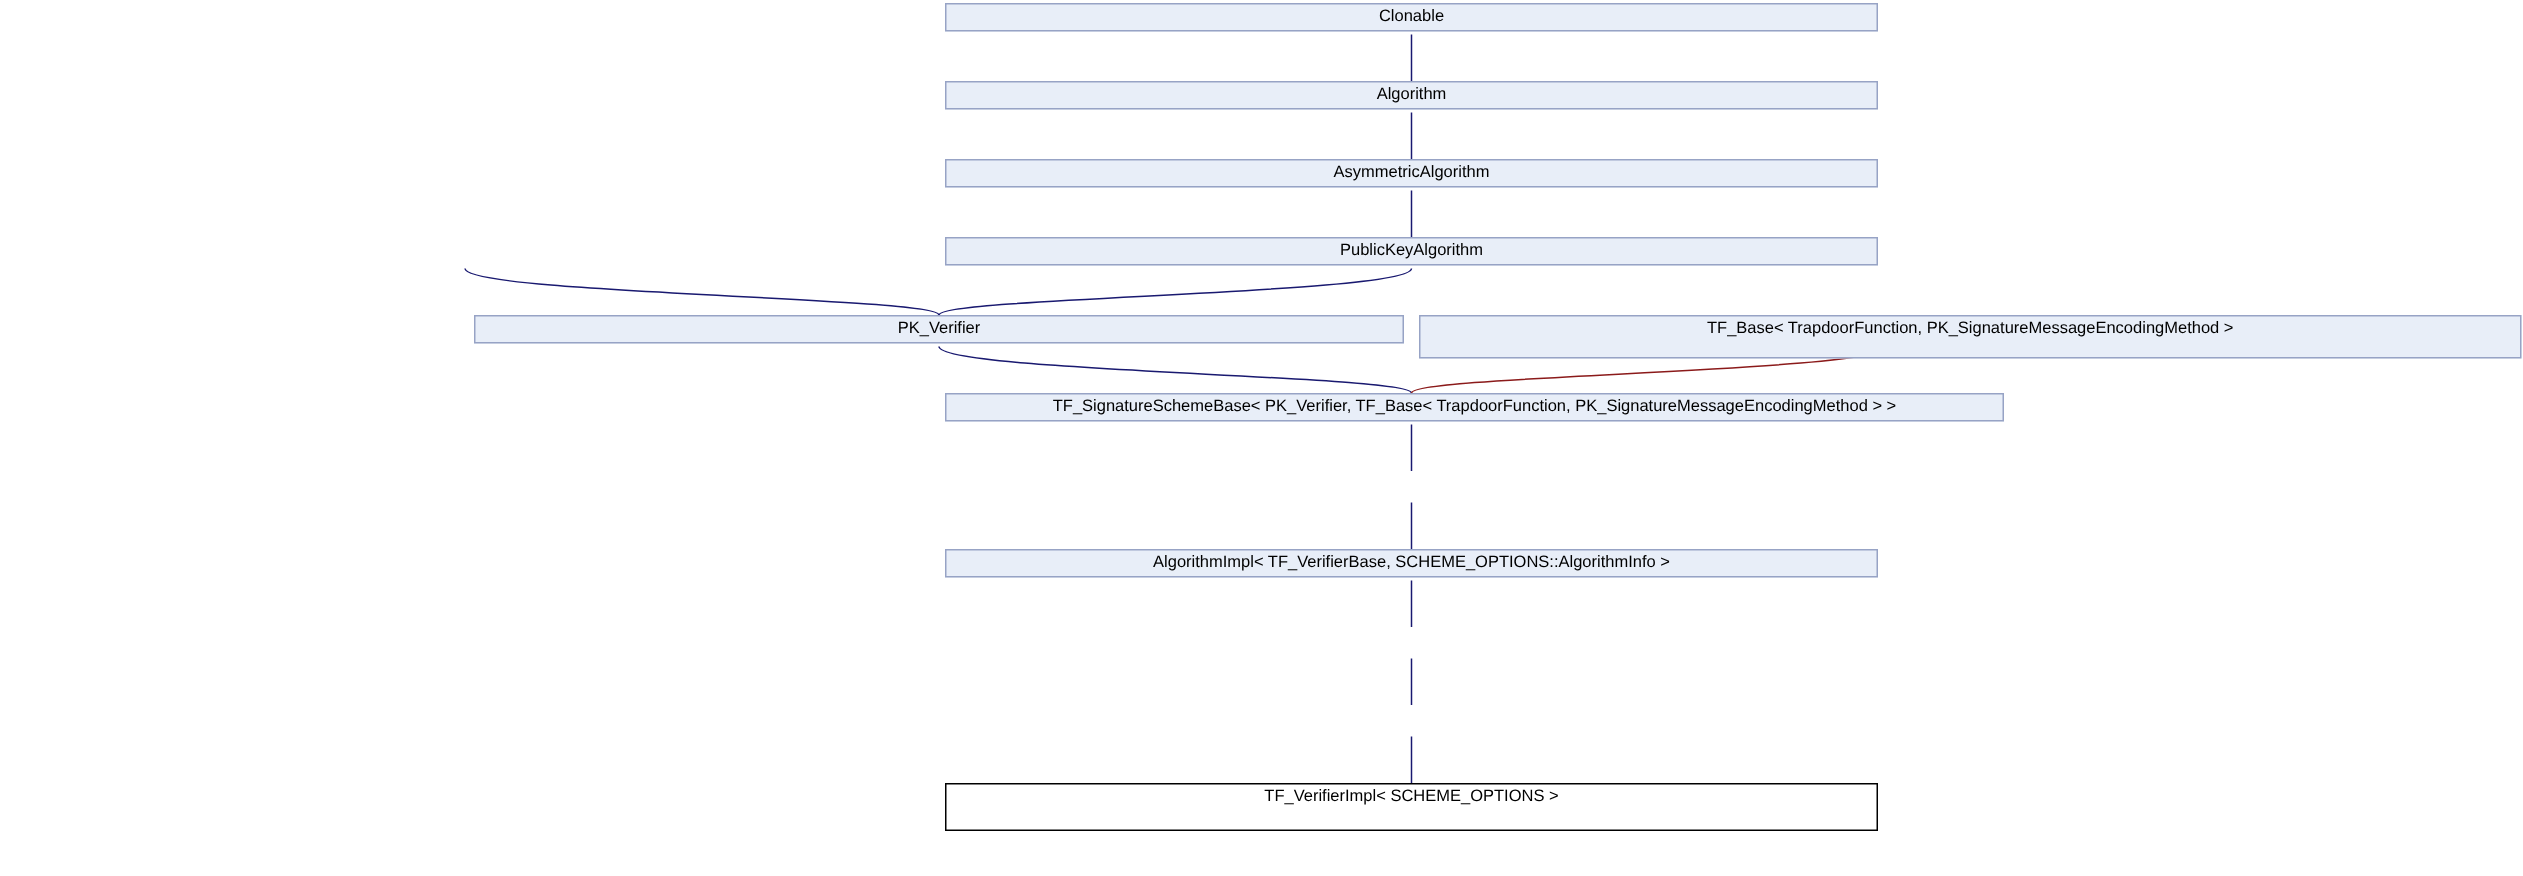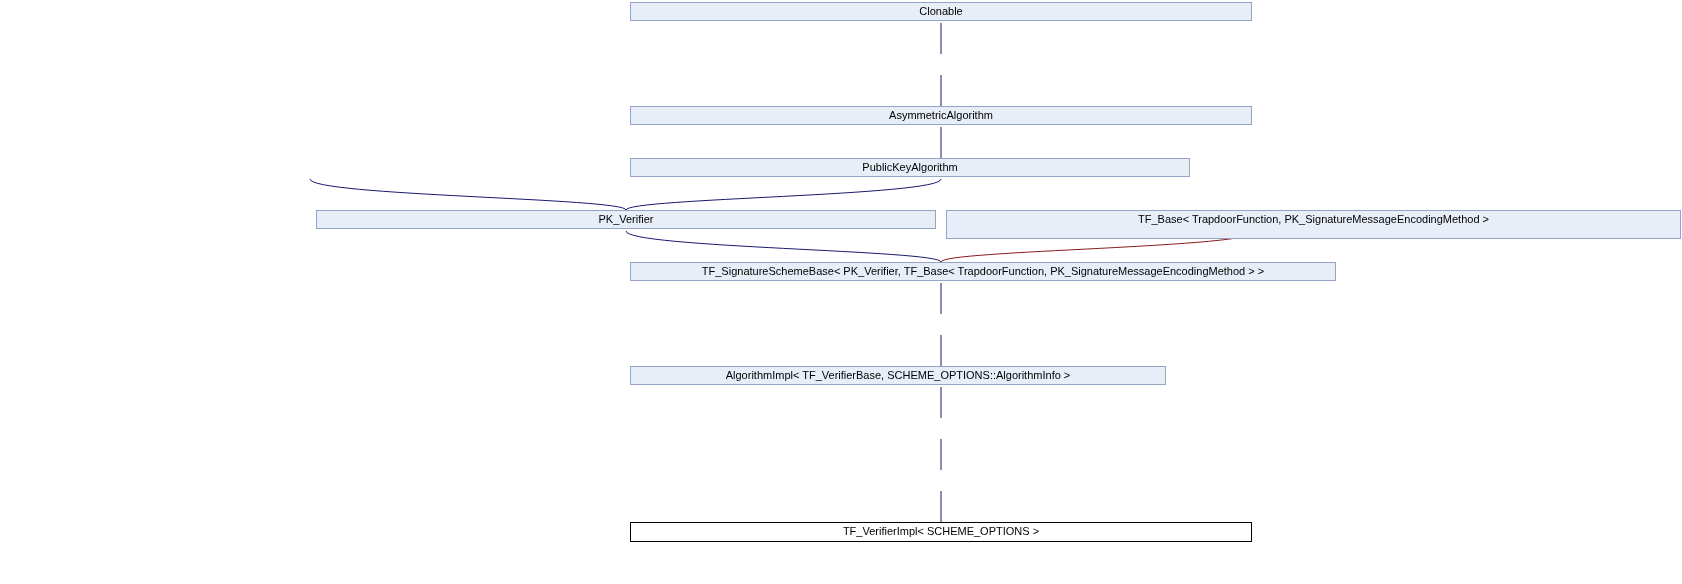--- a/index.html
+++ b/index.html
@@ -71,32 +71,33 @@
     <path class="edge-template" d="M941,262 C941,250 1258,248 1258,231" marker-end="url(#ah-red)"></path>
     <path class="edge-inherit" d="M941,314 L941,283" marker-end="url(#ah-blue)"></path>
     <path class="edge-inherit" d="M941,366 L941,335" marker-end="url(#ah-blue)"></path>
     <path class="edge-inherit" d="M941,418 L941,387" marker-end="url(#ah-blue)"></path>
     <path class="edge-inherit" d="M941,470 L941,439" marker-end="url(#ah-blue)"></path>
     <path class="edge-inherit" d="M941,522 L941,491" marker-end="url(#ah-blue)"></path>
   </svg>
 
   <div class="node" style="left:630px; top:2px; width:622px; height:19px">Clonable</div>
 
+  <div class="node" style="left:630px; top:54px; width:622px; height:19px">Algorithm</div>
 
   <div class="node" style="left:630px; top:106px; width:622px; height:19px">AsymmetricAlgorithm</div>
 
 
-  <div class="node" style="left:630px; top:158px; width:560px; height:19px">PublicKeyAlgorithm</div>
+  <div class="node" style="left:630px; top:158px; width:622px; height:19px">PublicKeyAlgorithm</div>
 
   <div class="node" style="left:316px; top:210px; width:620px; height:19px">PK_Verifier</div>
 
   <div class="node" style="left:946px; top:210px; width:735px; height:29px">TF_Base&lt; TrapdoorFunction, PK_SignatureMessageEncodingMethod &gt;</div>
 
   <div class="node" style="left:630px; top:262px; width:706px; height:19px">TF_SignatureSchemeBase&lt; PK_Verifier, TF_Base&lt; TrapdoorFunction, PK_SignatureMessageEncodingMethod &gt; &gt;</div>
 
 
-  <div class="node" style="left:630px; top:366px; width:536px; height:19px">AlgorithmImpl&lt; TF_VerifierBase, SCHEME_OPTIONS::AlgorithmInfo &gt;</div>
+  <div class="node" style="left:630px; top:366px; width:622px; height:19px">AlgorithmImpl&lt; TF_VerifierBase, SCHEME_OPTIONS::AlgorithmInfo &gt;</div>
 
 
 
-  <div class="node current" style="left:630px; top:522px; width:622px; height:20px">TF_VerifierImpl&lt; SCHEME_OPTIONS &gt;</div>
+  <div class="node current" style="left:630px; top:522px; width:622px; height:32px">TF_VerifierImpl&lt; SCHEME_OPTIONS &gt;</div>
 
 </div>
 
 </body></html>

